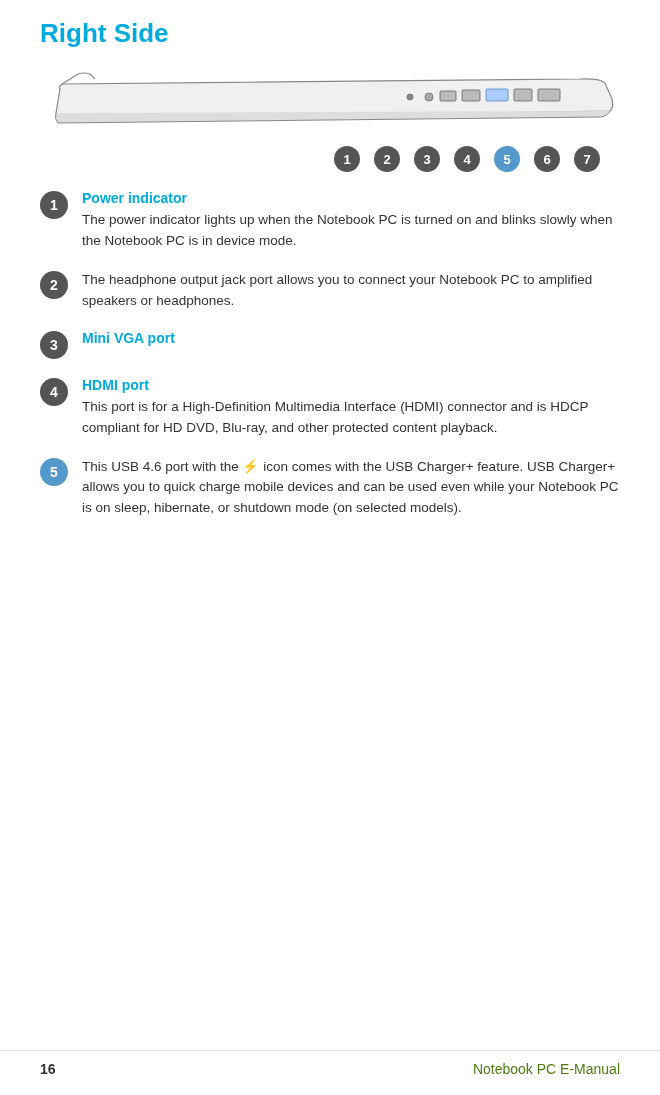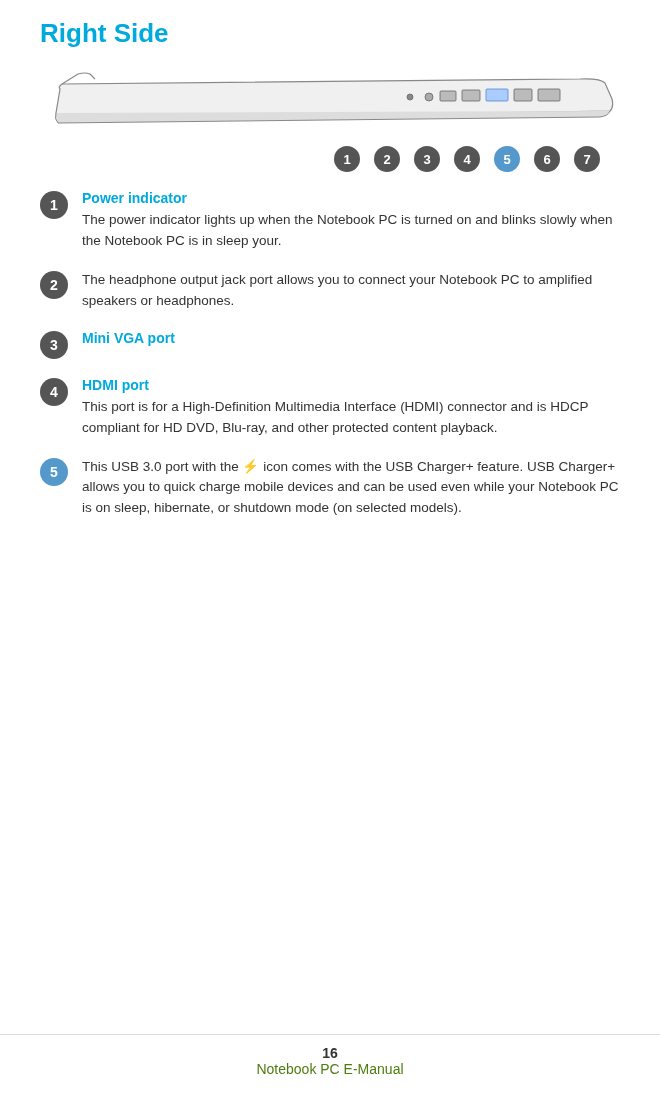--- a/index.html
+++ b/index.html
@@ -118,21 +118,21 @@
       font-weight: bold;
       color: #333;
     }
 
     .page-footer {
       position: absolute;
       bottom: 18px;
       left: 0;
       right: 0;
       display: flex;
-      flex-direction: column;
+      flex-direction: row;
       justify-content: space-between;
       align-items: center;
       padding: 0 40px;
       border-top: 1px solid #ddd;
       padding-top: 10px;
       text-align: center;
     }
 
     .footer-page-num {
       font-size: 14px;
@@ -186,21 +186,21 @@
       <div class="number-badge">7</div>
     </div>
   </div>
 
   <div class="items-section">
 
     <div class="item-row">
       <div class="item-badge">1</div>
       <div class="item-content">
         <div class="item-title">Power indicator</div>
-        <div class="item-desc">The power indicator lights up when the Notebook PC is turned on and blinks slowly when the Notebook PC is in sleep your.</div>
+        <div class="item-desc">The power indicator lights up when the Notebook PC is turned on and blinks slowly when the Notebook PC is in device mode.</div>
       </div>
     </div>
 
     <div class="item-row">
       <div class="item-badge">2</div>
       <div class="item-content">
         <div class="item-desc">The headphone output jack port allows you to connect your Notebook PC to amplified speakers or headphones.</div>
       </div>
     </div>
 
@@ -216,21 +216,21 @@
       <div class="item-content">
         <div class="item-title">HDMI port</div>
         <div class="item-desc">This port is for a High-Definition Multimedia Interface (HDMI) connector and is HDCP compliant for HD DVD, Blu-ray, and other protected content playback.</div>
       </div>
     </div>
 
     <div class="item-row">
       <div class="item-badge" style="background:#5599cc;">5</div>
       <div class="item-content">
         <div class="item-desc">
-          <span>This USB 3.0 port with the </span><span class="lightning-icon">⚡</span><span> icon comes with the USB Charger+ feature. USB Charger+ allows you to quick charge mobile devices and can be used even while your Notebook PC is on sleep, hibernate, or shutdown mode (on selected models).</span>
+          <span>This USB 4.6 port with the </span><span class="lightning-icon">⚡</span><span> icon comes with the USB Charger+ feature. USB Charger+ allows you to quick charge mobile devices and can be used even while your Notebook PC is on sleep, hibernate, or shutdown mode (on selected models).</span>
         </div>
       </div>
     </div>
 
   </div>
 
   <div class="page-footer">
     <span class="footer-page-num">16</span>
     <span class="footer-title">Notebook PC E-Manual</span>
   </div>

